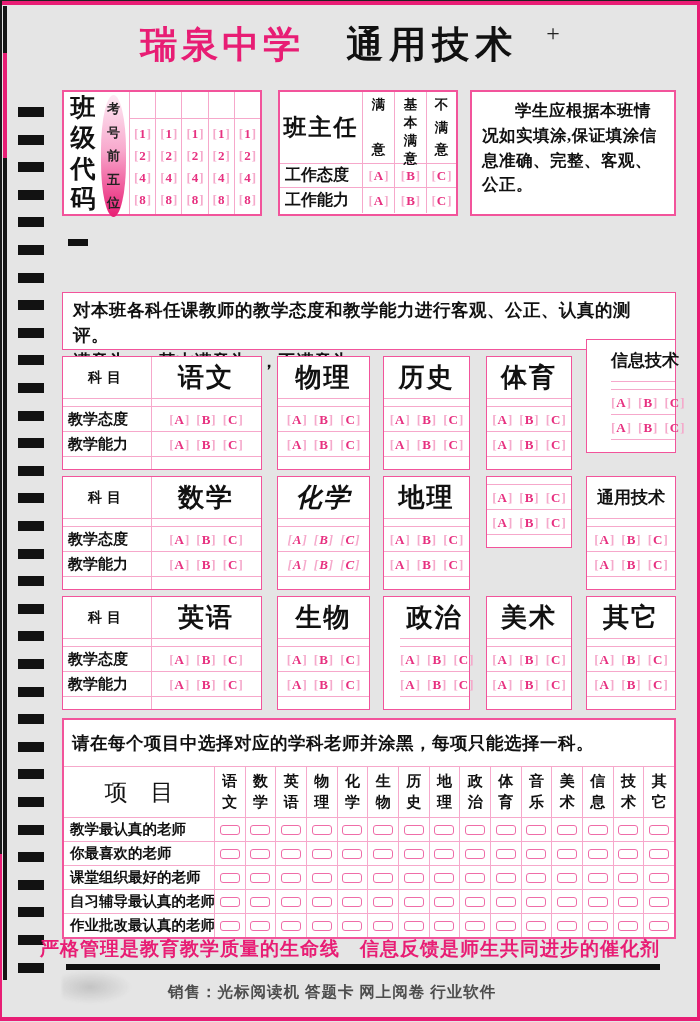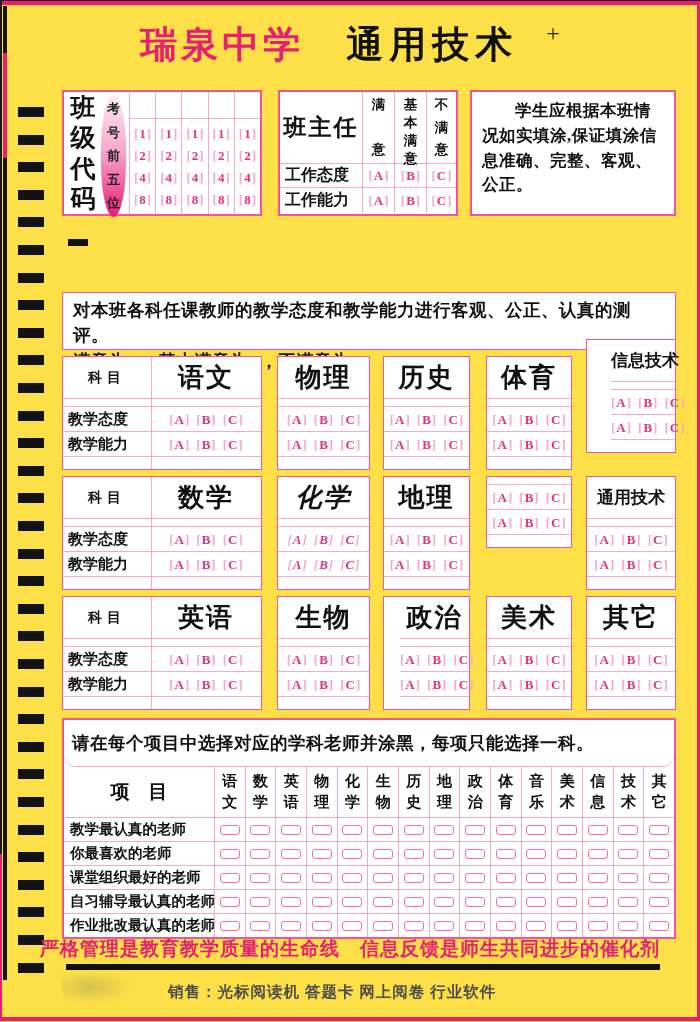--- a/index.html
+++ b/index.html
@@ -4,21 +4,21 @@
 <style>
   :root{
     --mag:#e81d74;
     --bdr:#f2549b;
     --grid:#f6a8cb;
     --bk:#f5a9cb;
     --letter:#e73180;
   }
   html,body{margin:0;padding:0;background:#fff;}
   body{font-family:"Liberation Serif","DejaVu Serif",serif;color:#111;}
-  #page{position:relative;width:700px;height:1022px;background:#fde047;overflow:hidden;}
+  #page{position:relative;width:700px;height:1022px;background:#e5e5e5;overflow:hidden;}
 
   
   .top-hairline{position:absolute;left:0;top:0;width:700px;height:1px;background:#222;}
   .top-pinkbar{position:absolute;left:0;top:1px;width:700px;height:4px;background:var(--mag);}
   .right-border{position:absolute;left:697px;top:2px;width:3px;height:1016px;background:var(--mag);}
   .bottom-border{position:absolute;left:0;top:1017px;width:700px;height:4px;background:var(--mag);}
   .left-outer{position:absolute;left:0;top:1px;width:2px;height:1016px;
     background:linear-gradient(180deg,#1a1a1a 0 84%,var(--mag) 84% 100%);}
   .left-inner{position:absolute;left:3px;top:6px;width:4px;height:974px;
     background:linear-gradient(180deg,#151515 0 4.8%,var(--mag) 4.8% 15.6%,#151515 15.6% 100%);}
@@ -85,25 +85,25 @@
 
   
   .bb{font-size:13px;font-weight:bold;color:var(--bk);white-space:nowrap;line-height:1;}
   .bb::before{content:"[";}
   .bb::after{content:"]";}
   .bb b{color:var(--letter);font-weight:bold;padding:0 1px;}
 
   
   #selection{left:62px;top:718px;width:614px;height:221px;border-width:2px;display:flex;flex-direction:column;}
   .sel-intro{height:46px;border-bottom:1px solid var(--grid);display:flex;align-items:center;
-    padding-left:8px;font-size:17.5px;font-weight:bold;letter-spacing:.5px;border-radius:12px;}
+    padding-left:8px;font-size:17.5px;font-weight:bold;letter-spacing:.5px;}
   .sel-hrow{height:50px;border-bottom:1px solid var(--grid);display:grid;
     grid-template-columns:150px repeat(15,1fr);}
   .sel-hlabel{display:flex;align-items:center;justify-content:center;
-    font-size:19px;font-weight:bold;}
+    font-size:23px;font-weight:normal;}
   .sel-hcell{border-left:1px solid var(--grid);text-align:center;font-size:15px;font-weight:bold;
     line-height:1.4;white-space:pre-line;padding-top:4px;box-sizing:border-box;}
   .sel-row{flex:1;display:grid;grid-template-columns:150px repeat(15,1fr);
     border-bottom:1px solid var(--grid);}
   .sel-row:last-child{border-bottom:none;}
   .sel-rlabel{display:flex;align-items:center;padding-left:6px;font-size:14.5px;font-weight:bold;
     white-space:nowrap;}
   .sel-cell{border-left:1px solid var(--grid);display:flex;align-items:center;justify-content:center;}
   .mark{width:18px;height:8px;border:1.5px solid #ef6da8;border-radius:3px;background:#fff;}
 

